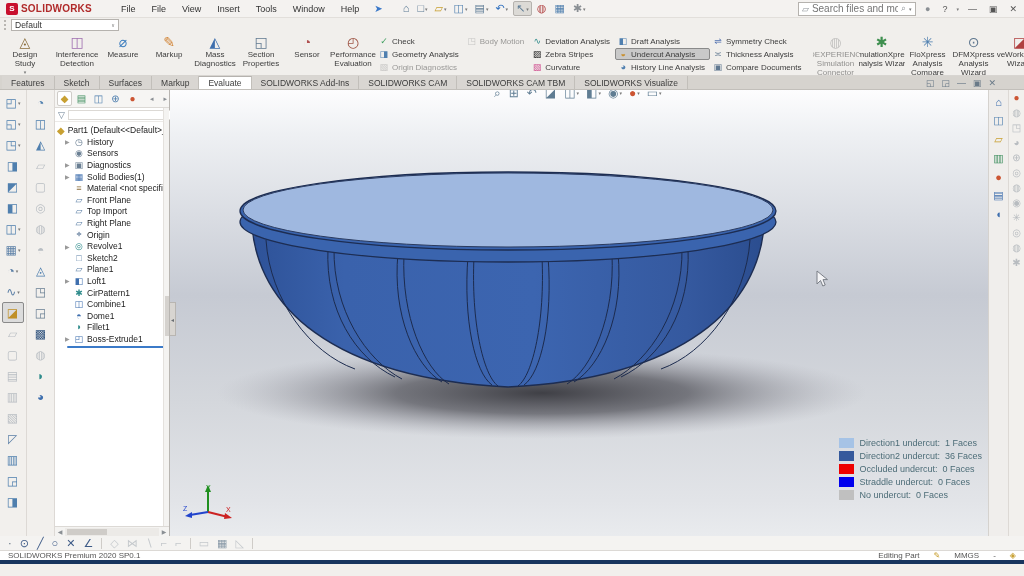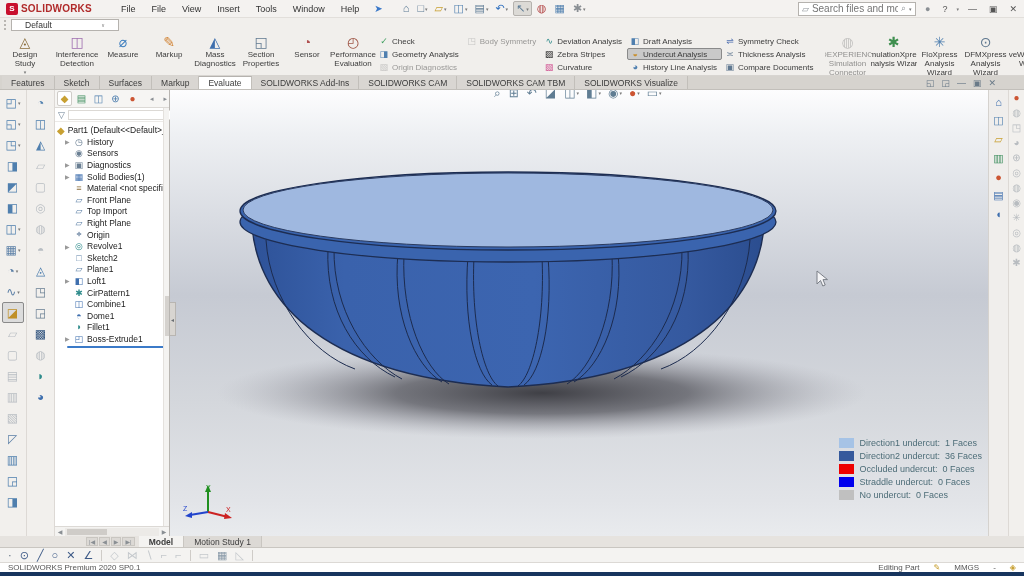--- a/index.html
+++ b/index.html
@@ -23,21 +23,21 @@
   .doc-title { position:absolute; left:0; right:0; top:3px; text-align:center; pointer-events:none; color:#444; }
   .tb-right { margin-left:auto; display:flex; align-items:center; gap:6px; }
   .searchbox { display:flex; align-items:center; gap:3px; border:1px solid #b5b2ae; background:#fff; height:14px; padding:0 3px; width:118px; }
   .searchbox input { border:none; outline:none; width:86px; font-size:10px; color:#777; font-family:inherit; }
   .searchbox .g { color:#8a8f94; font-size:9px; }
   .winbtn { color:#555; font-size:9px; padding:0 3px; }
 
   
   .cfgrow { height:14px; display:flex; align-items:center; background:#f1efec; padding-left:4px; gap:4px; }
   .grip { width:3px; height:10px; border-left:2px dotted #b9b6b2; }
-  .combo { width:108px; height:12px; background:#fff; border:1px solid #b5b2ae; display:flex; align-items:center; justify-content:space-between; padding:0 13px; font-size:8.5px; color:#333; }
+  .combo { width:108px; height:12px; background:#fff; border:1px solid #b5b2ae; display:flex; align-items:center; justify-content:space-between; padding:0 3px; font-size:8.5px; color:#333; }
 
   
   .ribbon { height:44px; display:flex; align-items:stretch; background:#f1efec; border-bottom:1px solid #d8d5d1; padding:1px 2px 0 2px; }
   .rsep { width:1px; background:#d9d6d2; margin:2px 3px; }
   .tallwrap { display:flex; }
   .tall-btn { width:46px; display:flex; flex-direction:column; align-items:center; justify-content:flex-start; padding-top:2px; text-align:center; line-height:9px; font-size:8px; color:#3c3c3c; overflow:hidden; border-radius:2px; }
   .tall-btn .g { font-size:14px; line-height:15px; }
   .tall-btn.disabled { filter:grayscale(1); opacity:.55; }
   .stack { display:flex; flex-direction:column; justify-content:flex-start; padding-top:2px; gap:1px; }
   .rb-item { display:flex; align-items:center; gap:3px; height:12px; padding:0 4px 0 2px; font-size:8px; color:#3c3c3c; white-space:nowrap; border:1px solid transparent; border-radius:2px; }
@@ -280,21 +280,21 @@
 
         <div class="rb-item disabled">
           <span class="g" style="color: rgb(154, 154, 154);">▧</span>
           <span>Origin Diagnostics</span>
         </div>
       </div>
     <div class="stack">
 
         <div class="rb-item disabled">
           <span class="g" style="color: rgb(154, 154, 154);">◳</span>
-          <span>Body Symmetry</span>
+          <span>Body Motion</span>
         </div>
       </div>
     <div class="stack">
 
         <div class="rb-item">
           <span class="g" style="color: rgb(46, 139, 139);">∿</span>
           <span>Deviation Analysis</span>
         </div>
 
         <div class="rb-item">
@@ -349,21 +349,21 @@
           <span>3DEXPERIENCE Simulation Connector</span>
         </div>
 
         <div class="tall-btn">
           <span class="g" style="color: rgb(63, 143, 79);">✱</span>
           <span>SimulationXpress Analysis Wizard</span>
         </div>
 
         <div class="tall-btn">
           <span class="g" style="color: rgb(79, 127, 175);">✳</span>
-          <span>FloXpress Analysis Wizard</span>
+          <span>FloXpress Analysis Compare</span>
         </div>
 
         <div class="tall-btn">
           <span class="g" style="color: rgb(96, 120, 144);">⊙</span>
           <span>DFMXpress Analysis Wizard</span>
         </div>
 
         <div class="tall-btn">
           <span class="g" style="color: rgb(176, 64, 64);">◪</span>
           <span>DriveWorksXpress Wizard</span>
@@ -882,34 +882,20 @@
         <span class="rt-cell"><span style="color: rgb(184, 188, 192);">◎</span></span>
         <span class="rt-cell"><span style="color: rgb(184, 188, 192);">◍</span></span>
         <span class="rt-cell"><span style="color: rgb(184, 188, 192);">◉</span></span>
         <span class="rt-cell"><span style="color: rgb(184, 188, 192);">✳</span></span>
         <span class="rt-cell"><span style="color: rgb(184, 188, 192);">◎</span></span>
         <span class="rt-cell"><span style="color: rgb(184, 188, 192);">◍</span></span>
         <span class="rt-cell"><span style="color: rgb(184, 188, 192);">✱</span></span>
       </div>
   </div>
 
-  <div class="btabs">
-    <div class="bt-nav">
-
-    <span>|◀</span>
-        <span>◀</span>
-        <span>▶</span>
-        <span>▶|</span>
-      </div>
-    <div style="display:flex">
-
-    <span class="btab active">Model</span>
-        <span class="btab">Motion Study 1</span>
-      </div>
-  </div>
 
   <div class="sketchbar">
 
   <span class="sk" style="color: rgb(90, 107, 124);">·</span>
       <span class="sk" style="color: rgb(61, 90, 135);">⊙</span>
       <span class="sk" style="color: rgb(61, 90, 135);">╱</span>
       <span class="sk" style="color: rgb(61, 90, 135);">○</span>
       <span class="sk" style="color: rgb(61, 90, 135);">✕</span>
       <span class="sk" style="color: rgb(61, 90, 135);">∠</span>
       <span class="sk sep"></span>

